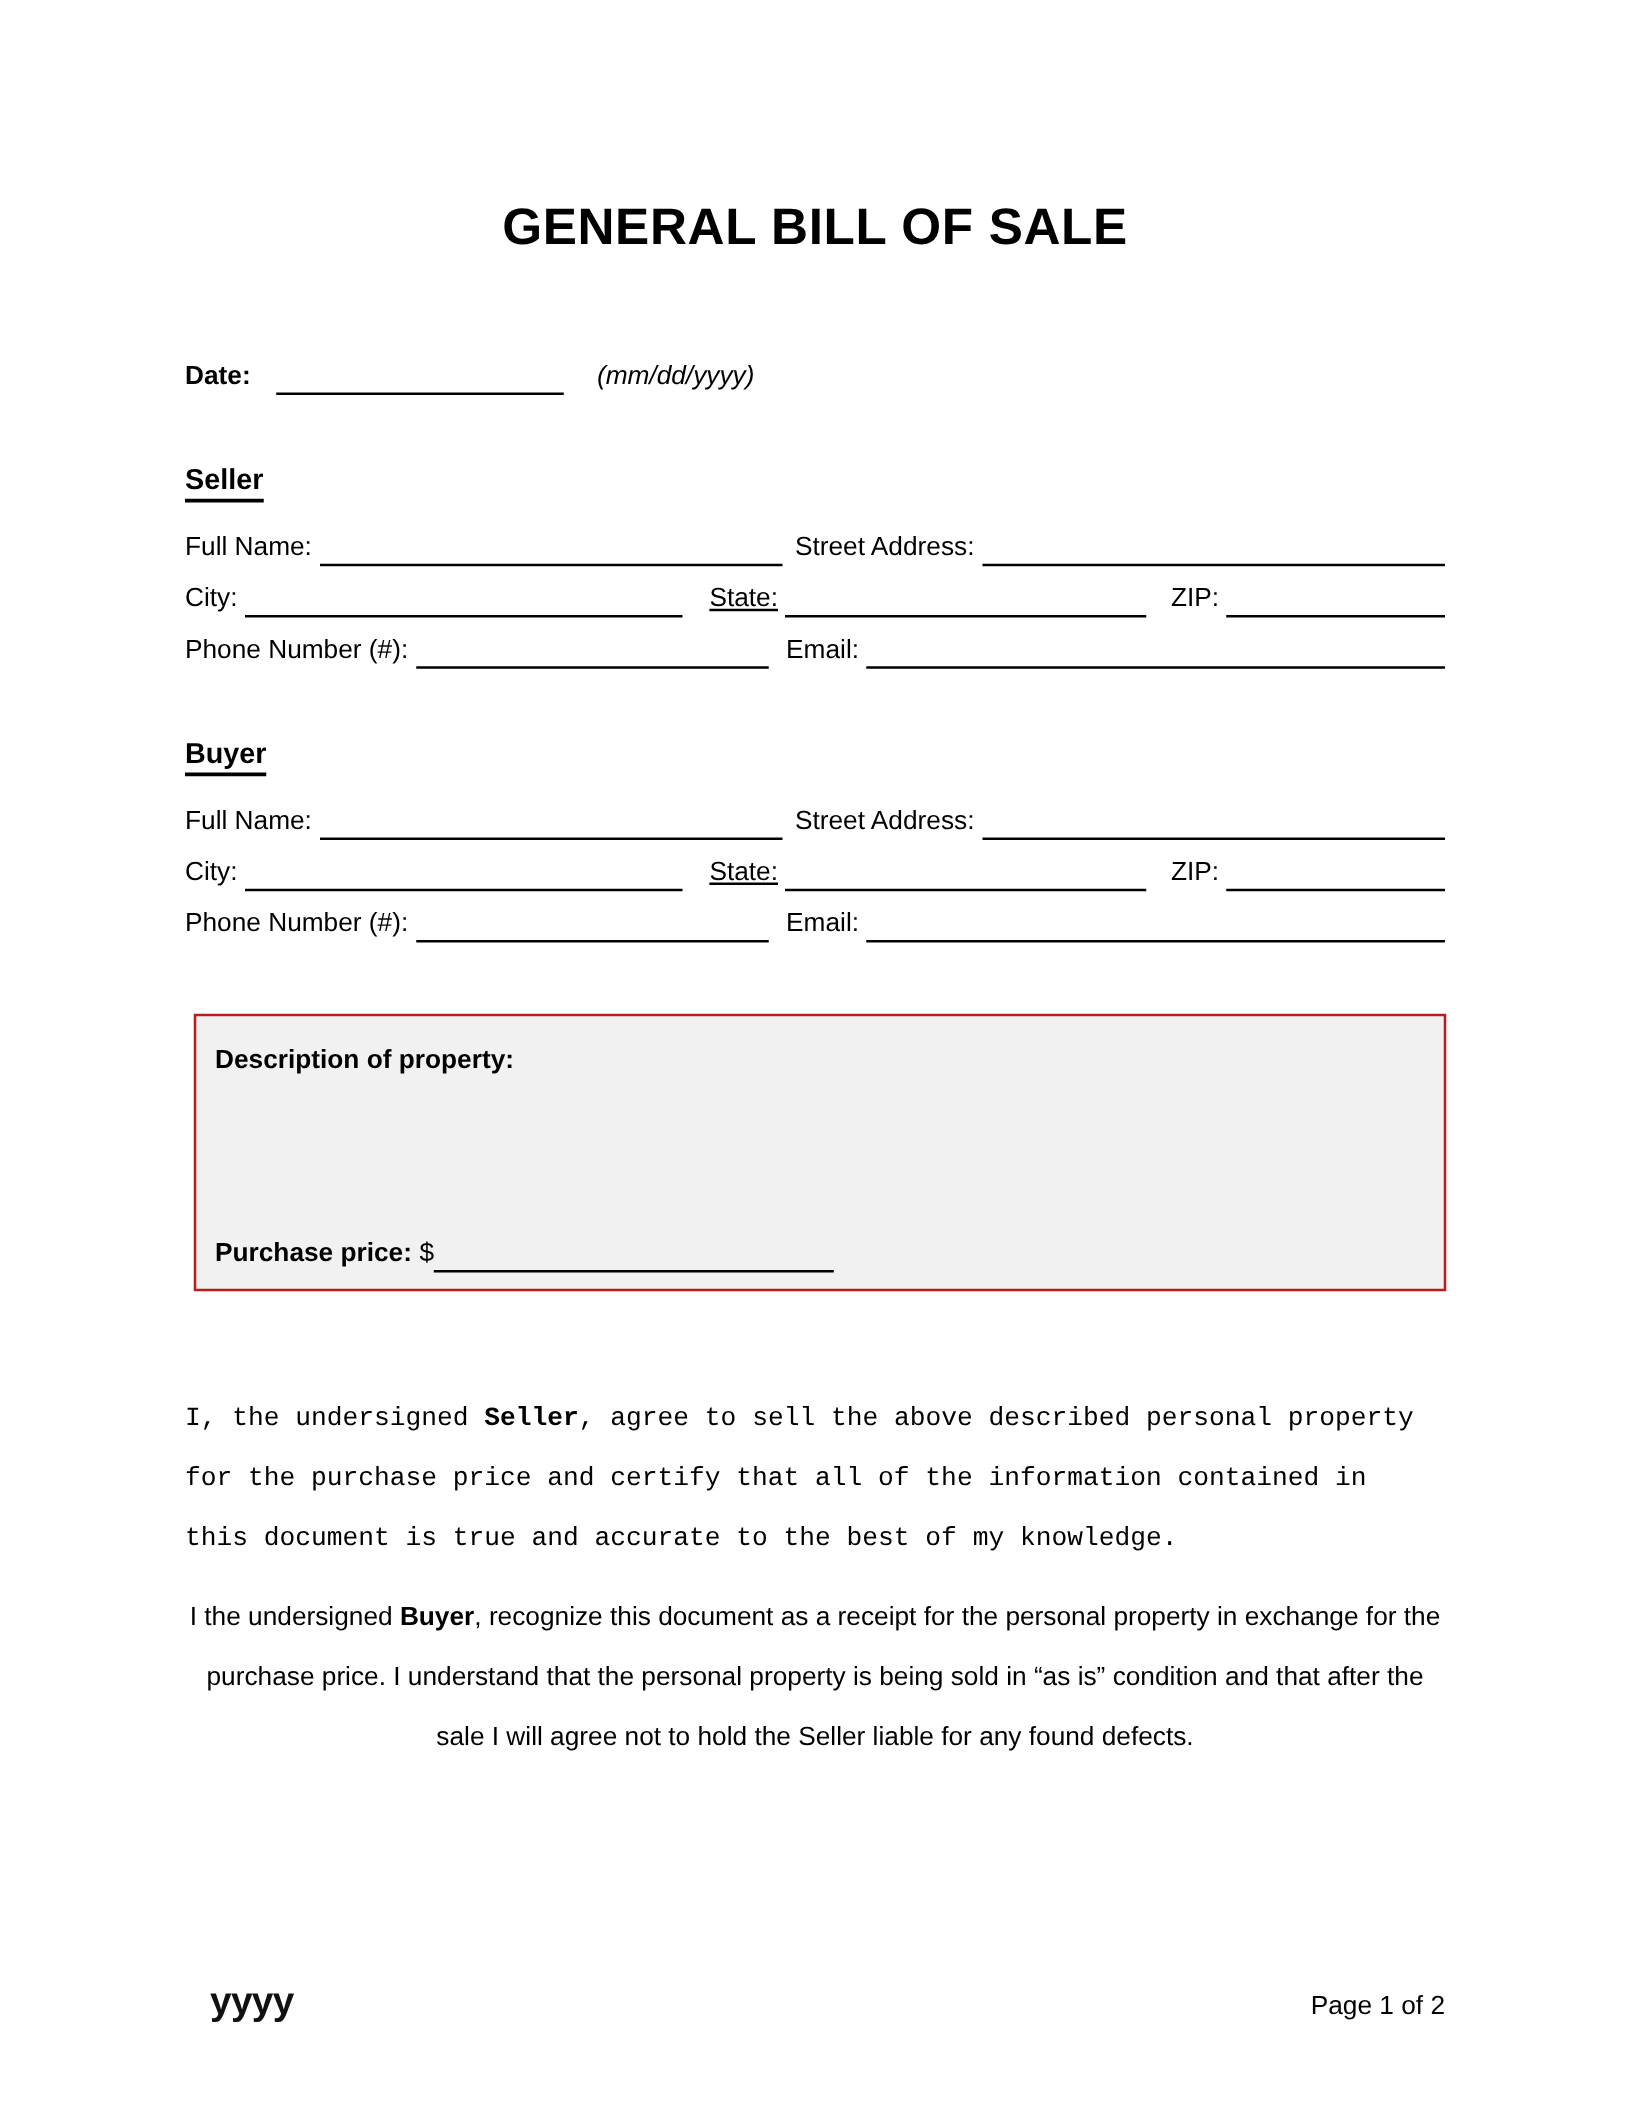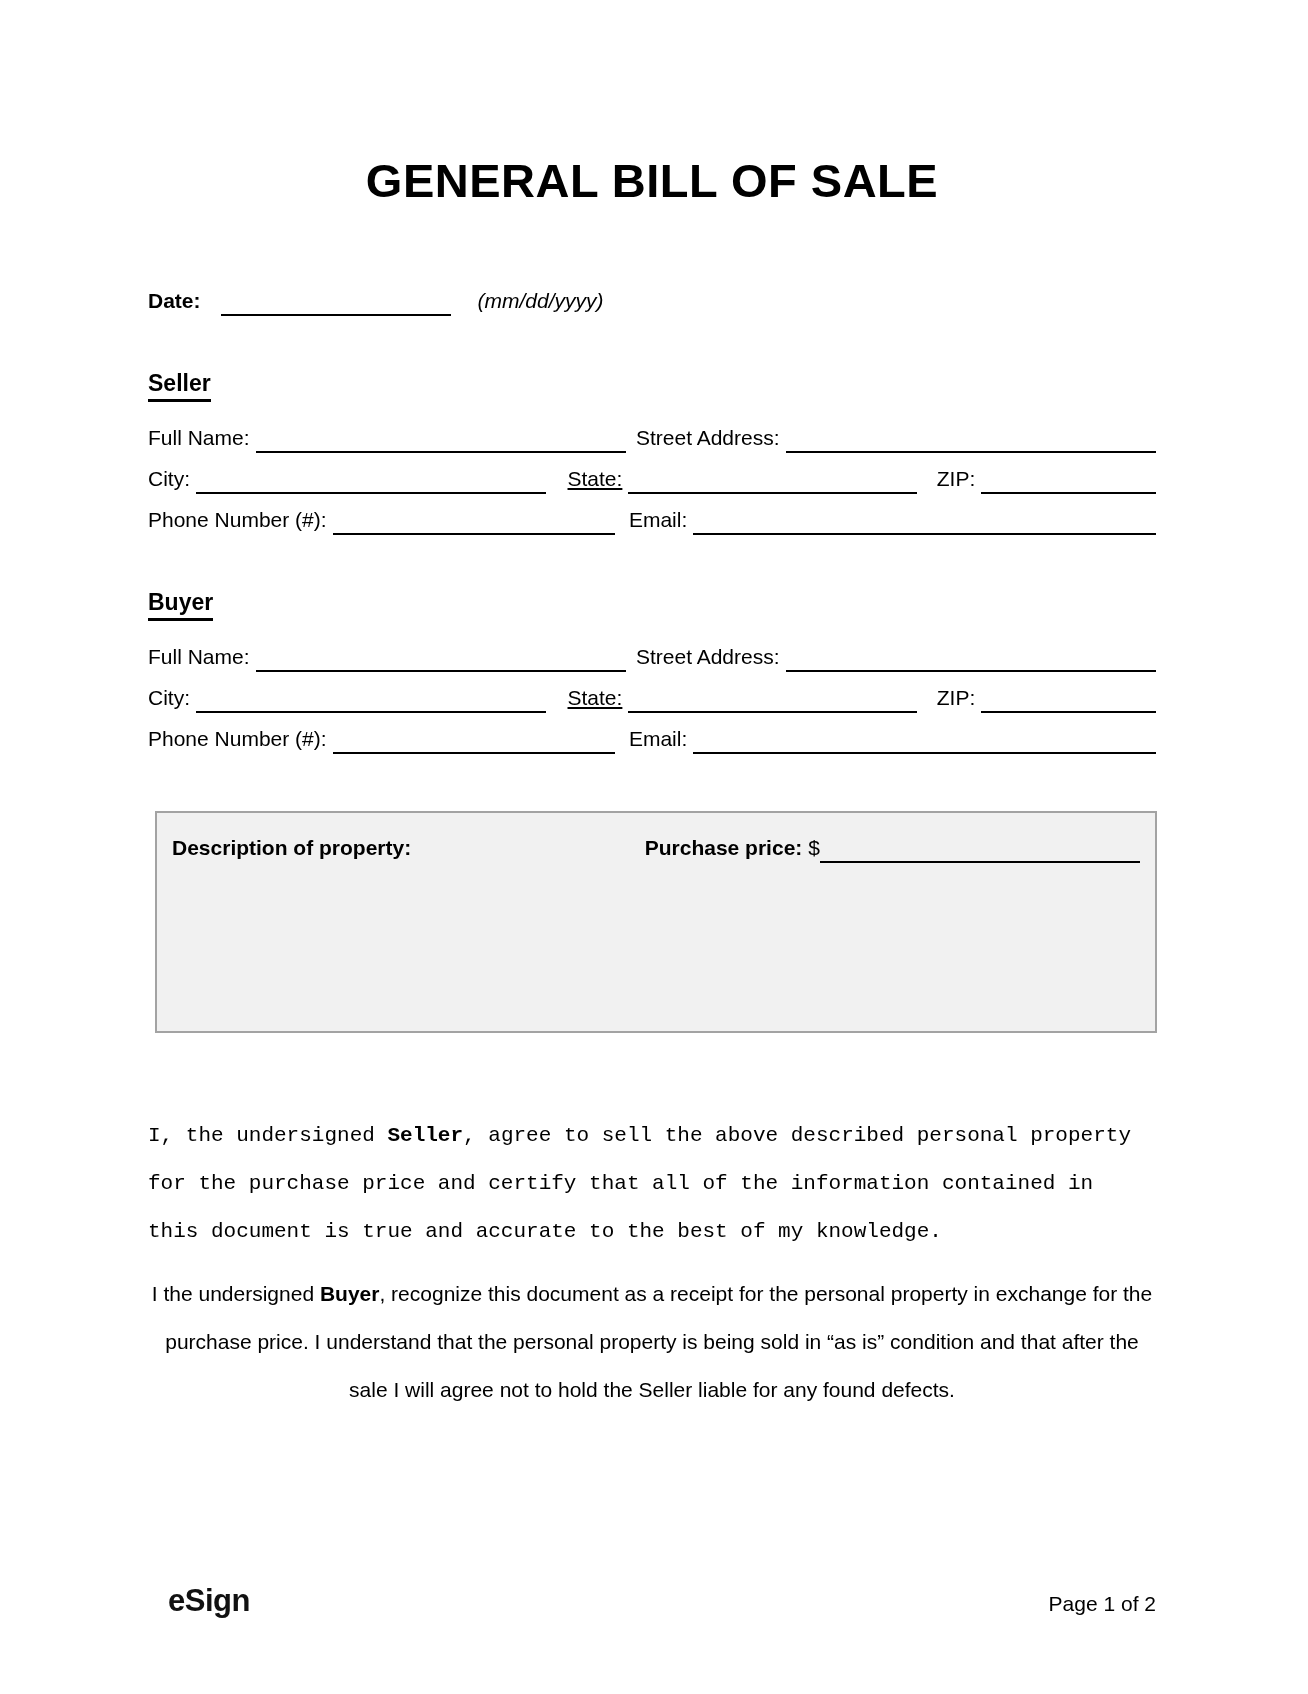--- a/index.html
+++ b/index.html
@@ -14,21 +14,21 @@
     font-family: "Liberation Sans", "DejaVu Sans", sans-serif;
     font-size: 21px;
     overflow: hidden;
   }
   .content {
     margin-left: 148px;
     margin-right: 152px; 
   }
   .doc-title {
     padding-top: 156px;
-    font-size: 47px;
+    font-size: 41px;
     line-height: 50px;
     font-weight: 700;
     text-align: center;
     letter-spacing: 0.5px;
   }
   
   .field-row {
     display: flex;
     align-items: stretch;
     height: 30px;
@@ -70,22 +70,23 @@
   .grow-2   { flex-grow: 2; }
   .grow-1   { flex-grow: 1; }
   .grow-06  { flex-grow: 0.61; }
   
   .property-box {
     margin-top: 57px;
     margin-left: 7px;   
     margin-right: -1px;
     height: 222px;
     background: #f1f1f1;
-    border: 2px solid #a3a3a3;
-    display: flex;
+    border: 2px solid #b91c1c;
+    display: flex;
+    flex-direction: column;
     padding: 20px 15px 13px 15px;
   }
   .property-box .box-label {
     font-weight: 700;
     line-height: 30px;
     height: 30px;
   }
   .property-box .desc-area { flex: 1 1 auto; }
   .purchase-row {
     display: flex;
@@ -203,16 +204,16 @@
       </div>
     </div>
 
     <p class="agreement first"><span>I, the undersigned </span><strong>Seller</strong><span>, agree to sell the above described personal property for the purchase price and certify that all of the information contained in this document is true and accurate to the best of my knowledge.</span></p>
 
     <p class="agreement second"><span>I the undersigned </span><strong>Buyer</strong><span>, recognize this document as a receipt for the personal property in exchange for the purchase price. I understand that the personal property is being sold in “as is” condition and that after the sale I will agree not to hold the Seller liable for any found defects.</span></p>
 
   </div>
 
   <div class="footer">
-    <span class="brand">eSign</span>
+    <span class="brand">yyyy</span>
     <span class="page-indicator">Page 1 of 2</span>
   </div>
 </div>
 
 </body></html>

